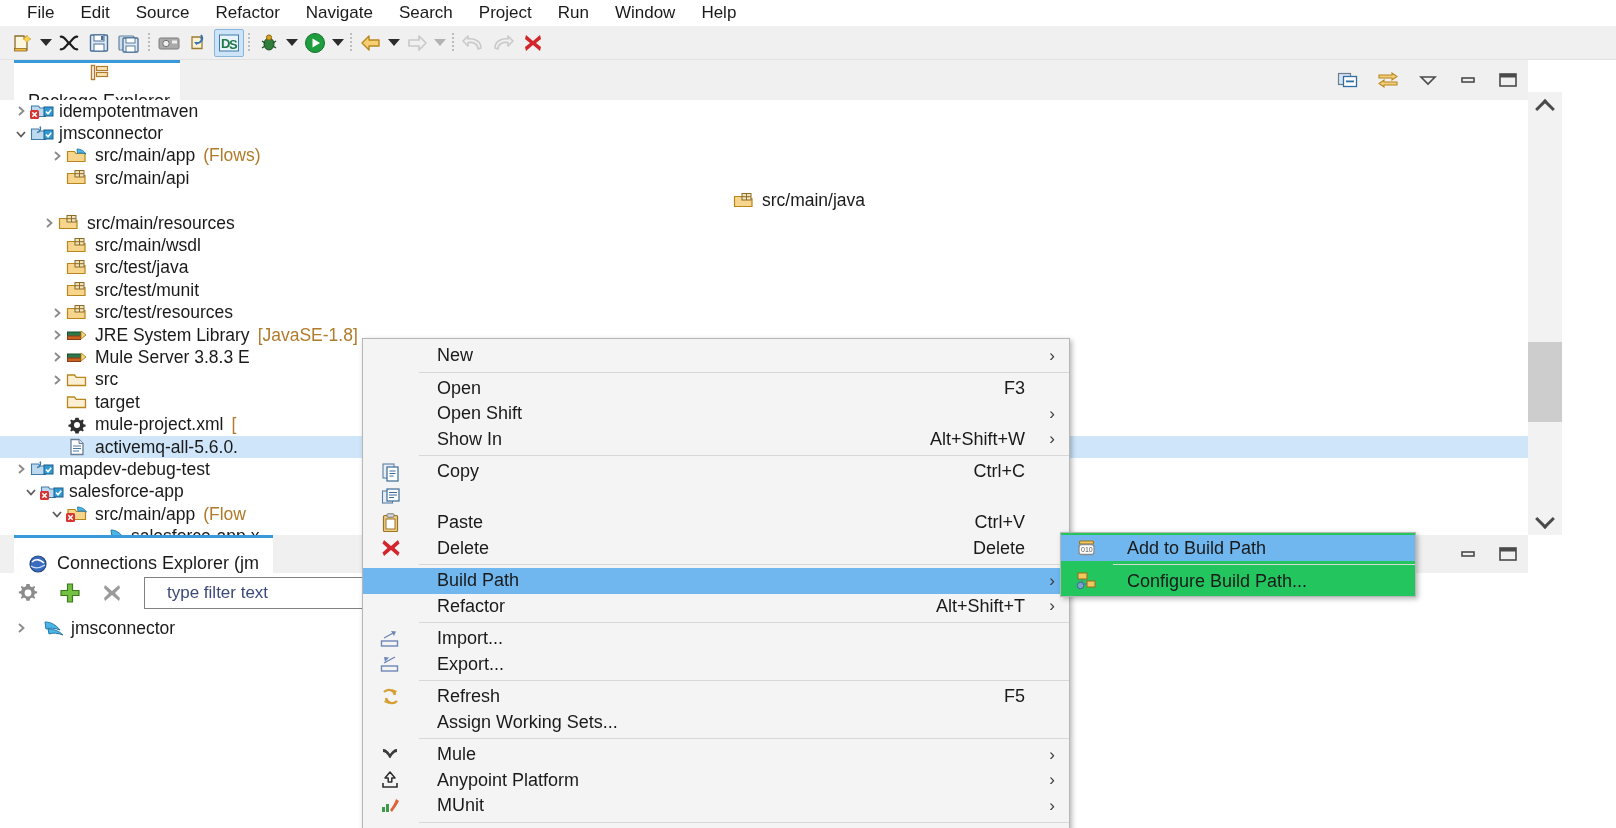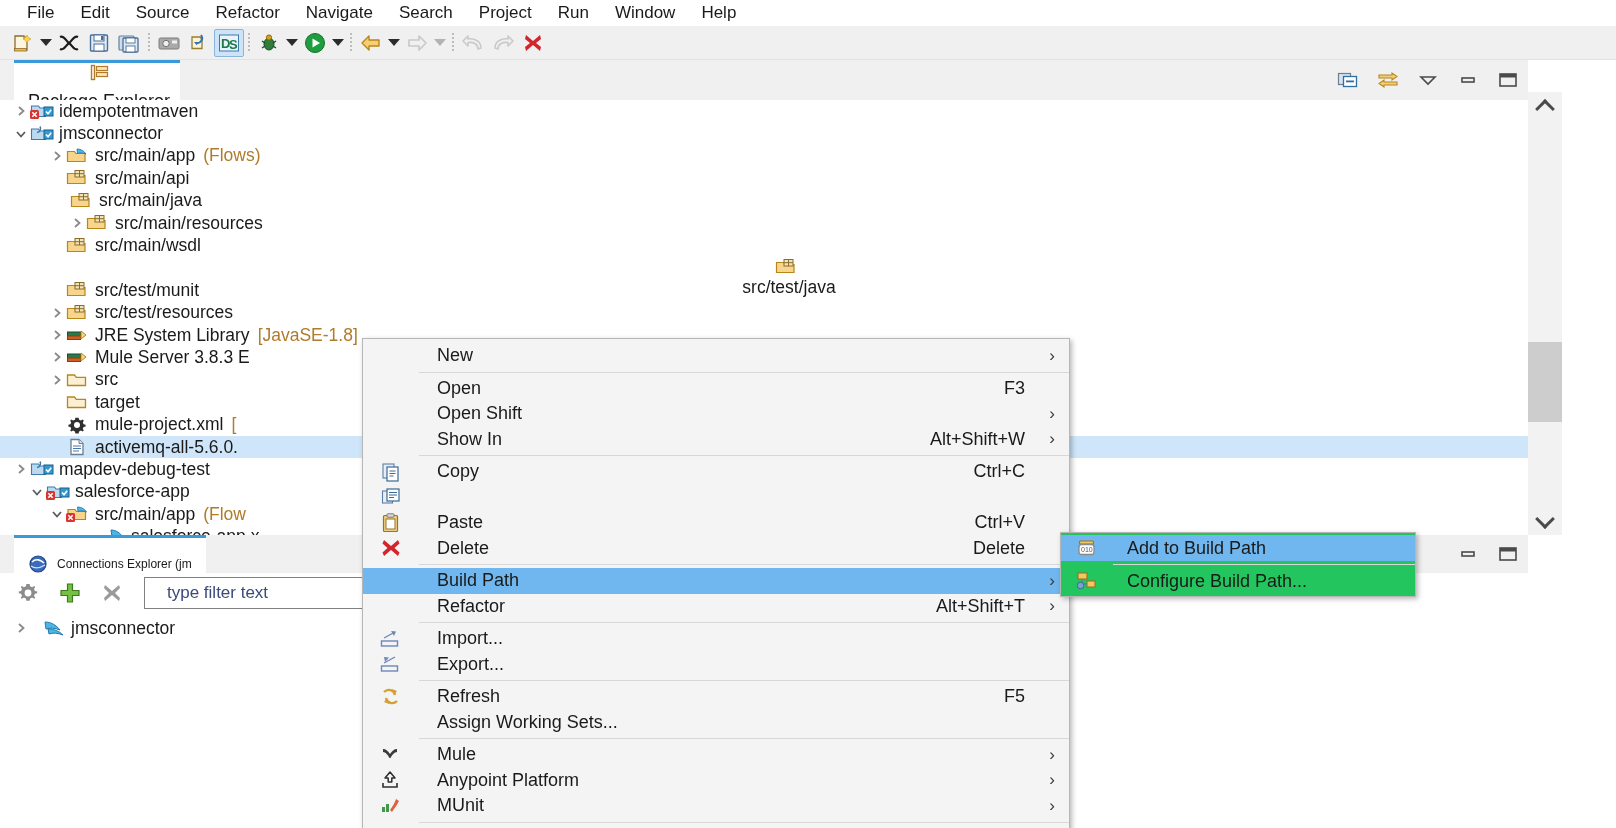--- a/index.html
+++ b/index.html
@@ -60,21 +60,21 @@
   .twist.none { color: transparent; }
   .ticon { width: 24px; height: 20px; flex: none; margin-right: 5px; position: relative; }
   .tlabel { color: #1a1a1a; }
   .tsuffix { color: #b07b2a; margin-left: 8px; }
 
   
   .ce-view { position: absolute; left: 0; top: 535px; width: 1528px; height: 293px; background: #ffffff; }
   .ce-tabstrip { position: absolute; left:0; top:0; width: 1528px; height: 38px; background:#f0f0f0; }
   .ce-tab { position: absolute; left: 14px; top: 0; height: 38px; background: #ffffff;
             border-top: 3px solid #3a9ad9; display:flex; align-items:center; gap:9px;
-            padding: 16px 14px 0 14px; font-size:12px; color:#1a1a1a; white-space: nowrap; }
+            padding: 16px 14px 0 14px; font-size:18px; color:#1a1a1a; white-space: nowrap; }
   .ce-actions { position: absolute; right: 0; top: 0; height: 38px; display:flex; align-items:center; }
   .ce-body { position:absolute; left:0; top:38px; width:1528px; height:255px; background:#ffffff; }
   .ce-toolbar { position:absolute; left:0; top:0; height:40px; display:flex; align-items:center; gap: 6px; padding-left: 10px; }
   .ce-tbtn { width: 36px; height: 32px; display:flex; align-items:center; justify-content:center; }
   .filterbox { margin-left: 8px; width: 320px; height: 32px; border: 1px solid #808080; background:#fff;
                display:flex; align-items:center; padding-left: 22px; font-size: 17px; color: #3b4a7a; }
 
   
   .vscroll { position: absolute; right: 54px; top: 92px; width: 34px; height: 443px; background: #f2f2f2; }
   .vscroll .sb-arrow { position:absolute; left:0; width: 34px; height: 28px; display:flex; align-items:center; justify-content:center; }
@@ -359,32 +359,32 @@
           <span class="twist none"></span>
           <span class="ticon">
             <svg width="24" height="20" viewBox="0 0 24 20">
               <path d="M1.5 5.5 h7 l1.5 2 h9 v8 h-17.5 z" fill="#f7d58c" stroke="#b8861b" stroke-width="1.2"></path>
               <rect x="9" y="2.5" width="9" height="6.5" fill="#f3e3b8" stroke="#8a6d2b" stroke-width="1"></rect>
               <path d="M9 5.7 h9 M13.5 2.5 v6.5" stroke="#8a6d2b" stroke-width="1"></path>
             </svg>
           </span>
           <span class="tlabel">src/main/api</span>
         </div>
-        <div class="trow" style="padding-left: 54px;">
+        <div class="trow" style="padding-left: 54px; justify-content: center;">
           <span class="twist none"></span>
           <span class="ticon">
             <svg width="24" height="20" viewBox="0 0 24 20">
               <path d="M1.5 5.5 h7 l1.5 2 h9 v8 h-17.5 z" fill="#f7d58c" stroke="#b8861b" stroke-width="1.2"></path>
               <rect x="9" y="2.5" width="9" height="6.5" fill="#f3e3b8" stroke="#8a6d2b" stroke-width="1"></rect>
               <path d="M9 5.7 h9 M13.5 2.5 v6.5" stroke="#8a6d2b" stroke-width="1"></path>
             </svg>
           </span>
           <span class="tlabel">src/main/java</span>
         </div>
-        <div class="trow" style="padding-left: 70px;">
+        <div class="trow" style="padding-left: 42px;">
           <span class="twist">
             <svg width="14" height="14" viewBox="0 0 14 14">
               <path d="M5 3 L9.5 7 L5 11" fill="none" stroke="#8a8a8a" stroke-width="1.8"></path>
             </svg>
           </span>
           <span class="ticon">
             <svg width="24" height="20" viewBox="0 0 24 20">
               <path d="M1.5 5.5 h7 l1.5 2 h9 v8 h-17.5 z" fill="#f7d58c" stroke="#b8861b" stroke-width="1.2"></path>
               <rect x="9" y="2.5" width="9" height="6.5" fill="#f3e3b8" stroke="#8a6d2b" stroke-width="1"></rect>
               <path d="M9 5.7 h9 M13.5 2.5 v6.5" stroke="#8a6d2b" stroke-width="1"></path>
@@ -396,21 +396,21 @@
           <span class="twist none"></span>
           <span class="ticon">
             <svg width="24" height="20" viewBox="0 0 24 20">
               <path d="M1.5 5.5 h7 l1.5 2 h9 v8 h-17.5 z" fill="#f7d58c" stroke="#b8861b" stroke-width="1.2"></path>
               <rect x="9" y="2.5" width="9" height="6.5" fill="#f3e3b8" stroke="#8a6d2b" stroke-width="1"></rect>
               <path d="M9 5.7 h9 M13.5 2.5 v6.5" stroke="#8a6d2b" stroke-width="1"></path>
             </svg>
           </span>
           <span class="tlabel">src/main/wsdl</span>
         </div>
-        <div class="trow" style="padding-left: 50px; flex-direction: column;">
+        <div class="trow" style="padding-left: 50px;">
           <span class="twist none"></span>
           <span class="ticon">
             <svg width="24" height="20" viewBox="0 0 24 20">
               <path d="M1.5 5.5 h7 l1.5 2 h9 v8 h-17.5 z" fill="#f7d58c" stroke="#b8861b" stroke-width="1.2"></path>
               <rect x="9" y="2.5" width="9" height="6.5" fill="#f3e3b8" stroke="#8a6d2b" stroke-width="1"></rect>
               <path d="M9 5.7 h9 M13.5 2.5 v6.5" stroke="#8a6d2b" stroke-width="1"></path>
             </svg>
           </span>
           <span class="tlabel">src/test/java</span>
         </div>
@@ -524,21 +524,21 @@
           <span class="ticon">
             <svg width="24" height="20" viewBox="0 0 24 20">
               <path d="M1.5 5 h7 l1.5 2 h5.5 v8.5 h-14 z" fill="#bcd9f0" stroke="#3f7aa8" stroke-width="1.1"></path>
               <path d="M10 2.5 a4 4 0 0 1 -3 6" stroke="#3f7aa8" stroke-width="1.5" fill="none"></path>
               <rect x="14" y="6" width="9" height="9" fill="#2f9ad6" stroke="#1d5f86" stroke-width="1"></rect>
               <path d="M16 10.5 l2 2.2 l3.2 -4" stroke="#ffffff" stroke-width="1.6" fill="none"></path>
             </svg>
           </span>
           <span class="tlabel">mapdev-debug-test</span>
         </div>
-        <div class="trow" style="padding-left: 30px;">
+        <div class="trow" style="padding-left: 24px;">
           <span class="twist">
             <svg width="14" height="14" viewBox="0 0 14 14">
               <path d="M3 5 L7 9.5 L11 5" fill="none" stroke="#5c5c5c" stroke-width="1.8"></path>
             </svg>
           </span>
           <span class="ticon">
             <svg width="24" height="20" viewBox="0 0 24 20">
               <path d="M1.5 5 h7 l1.5 2 h5.5 v8.5 h-14 z" fill="#bcd9f0" stroke="#3f7aa8" stroke-width="1.1"></path>
               <rect x="14" y="6" width="9" height="9" fill="#2f9ad6" stroke="#1d5f86" stroke-width="1"></rect>
               <path d="M16 10.5 l2 2.2 l3.2 -4" stroke="#ffffff" stroke-width="1.6" fill="none"></path>

